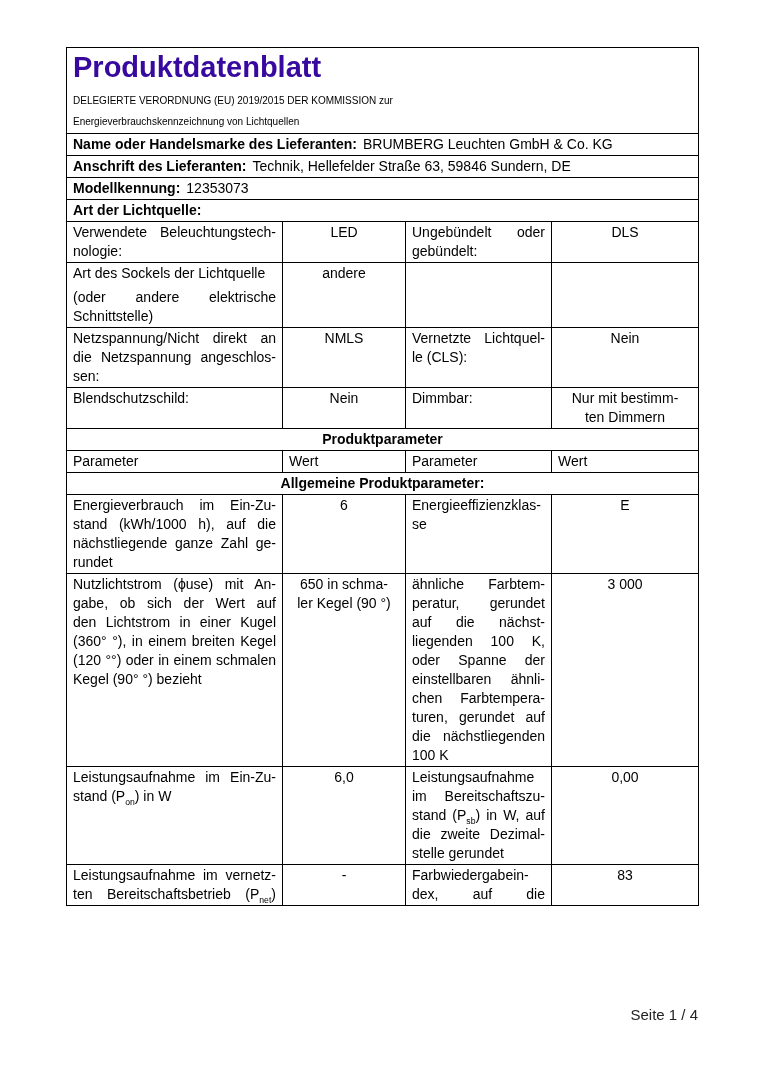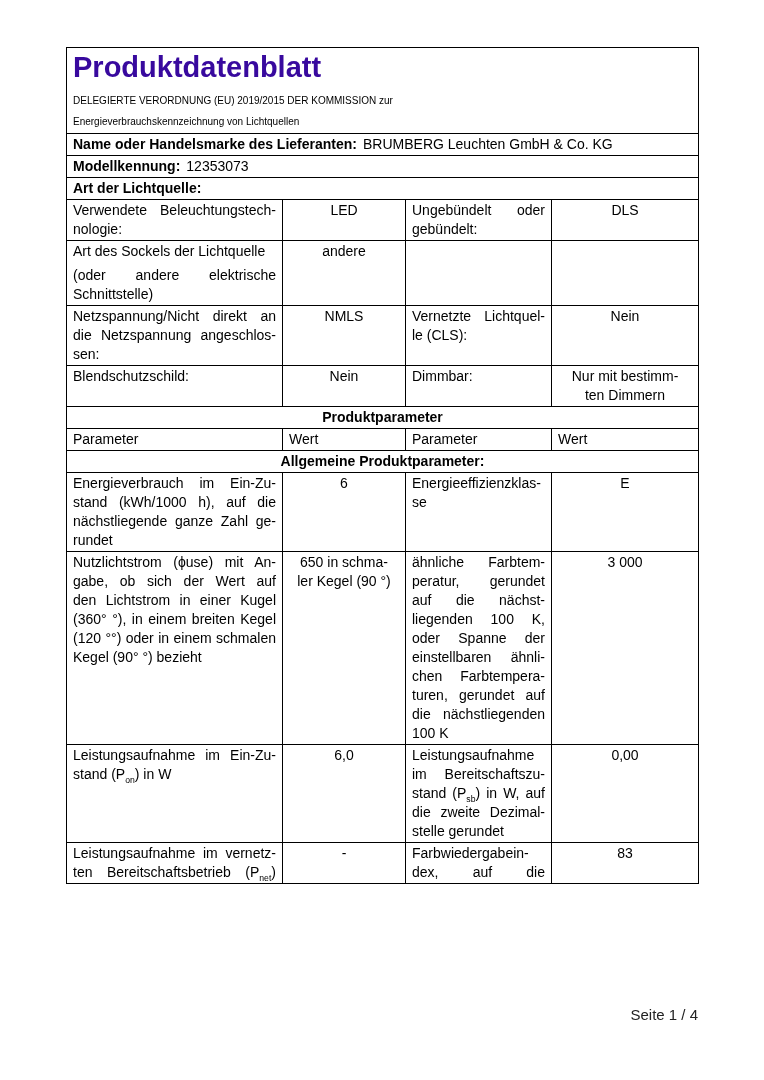--- a/index.html
+++ b/index.html
@@ -107,20 +107,25 @@
             </div>
       </td>
     </tr>
 
     <tr>
       <td colspan="4" class="info">
         <b>Name oder Handelsmarke des Lieferanten:</b><span class="iv">BRUMBERG Leuchten GmbH &amp; Co. KG</span>
       </td>
     </tr>
     <tr>
+      <td colspan="4" class="info">
+        <b>Anschrift des Lieferanten:</b><span class="iv">Technik, Hellefelder Straße 63, 59846 Sundern, DE</span>
+      </td>
+    </tr>
+    <tr>
       <td colspan="4" class="info-sm">
         <b>Modellkennung:</b><span class="iv">12353073</span>
       </td>
     </tr>
     <tr>
       <td colspan="4" class="info-sm">
         <b>Art der Lichtquelle:</b><span class="iv"></span>
       </td>
     </tr>
 

